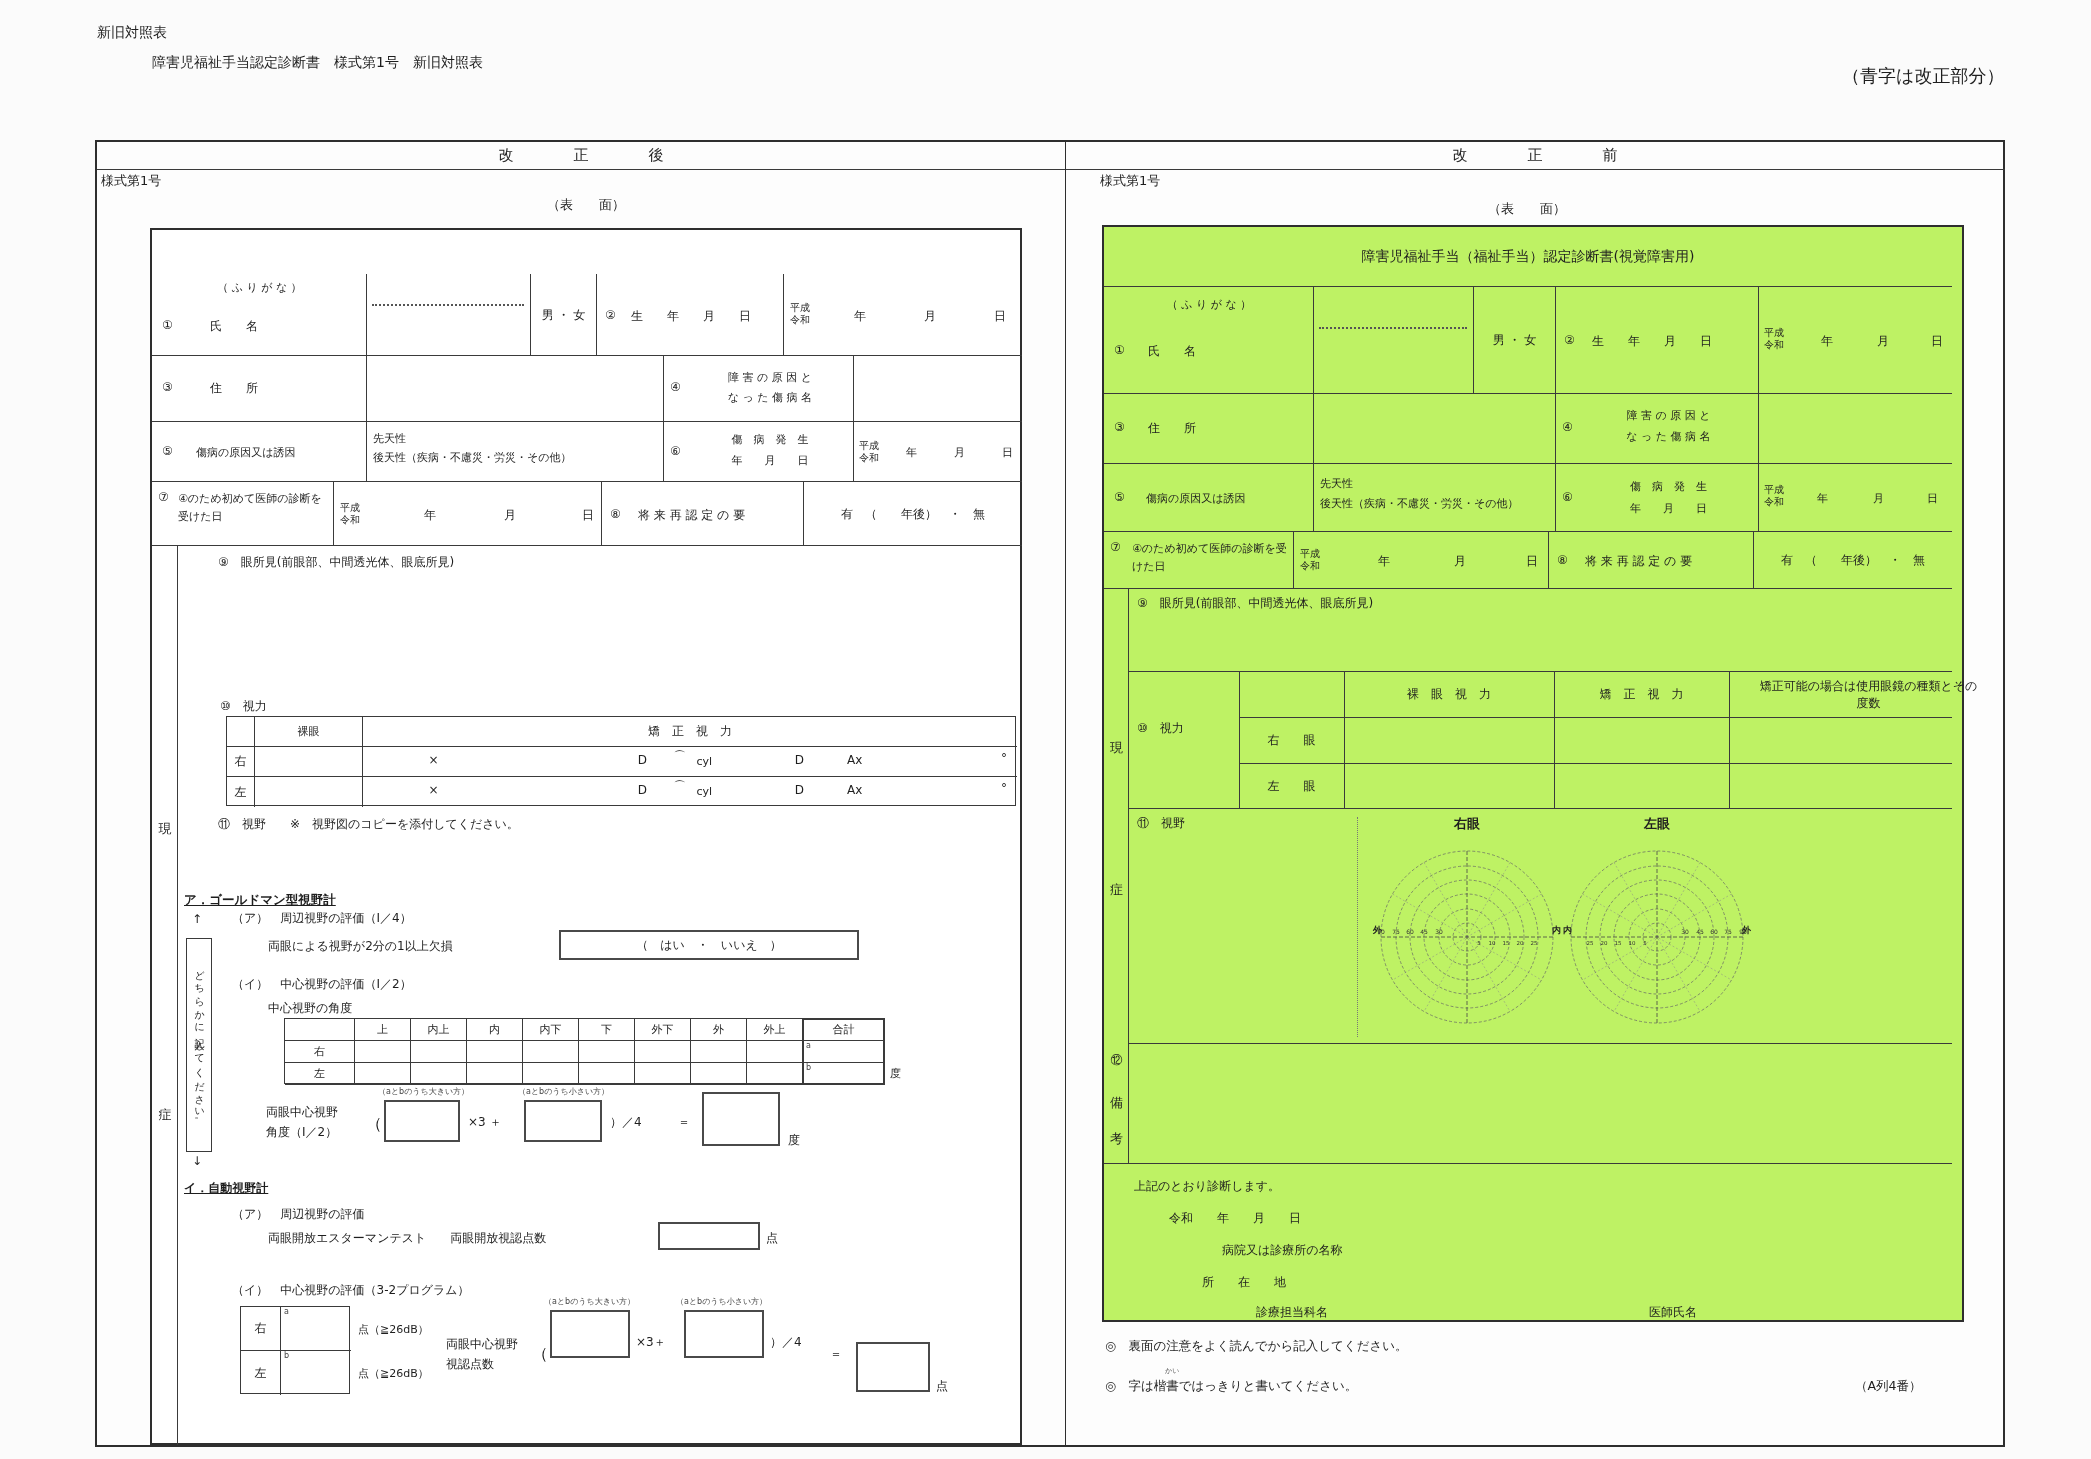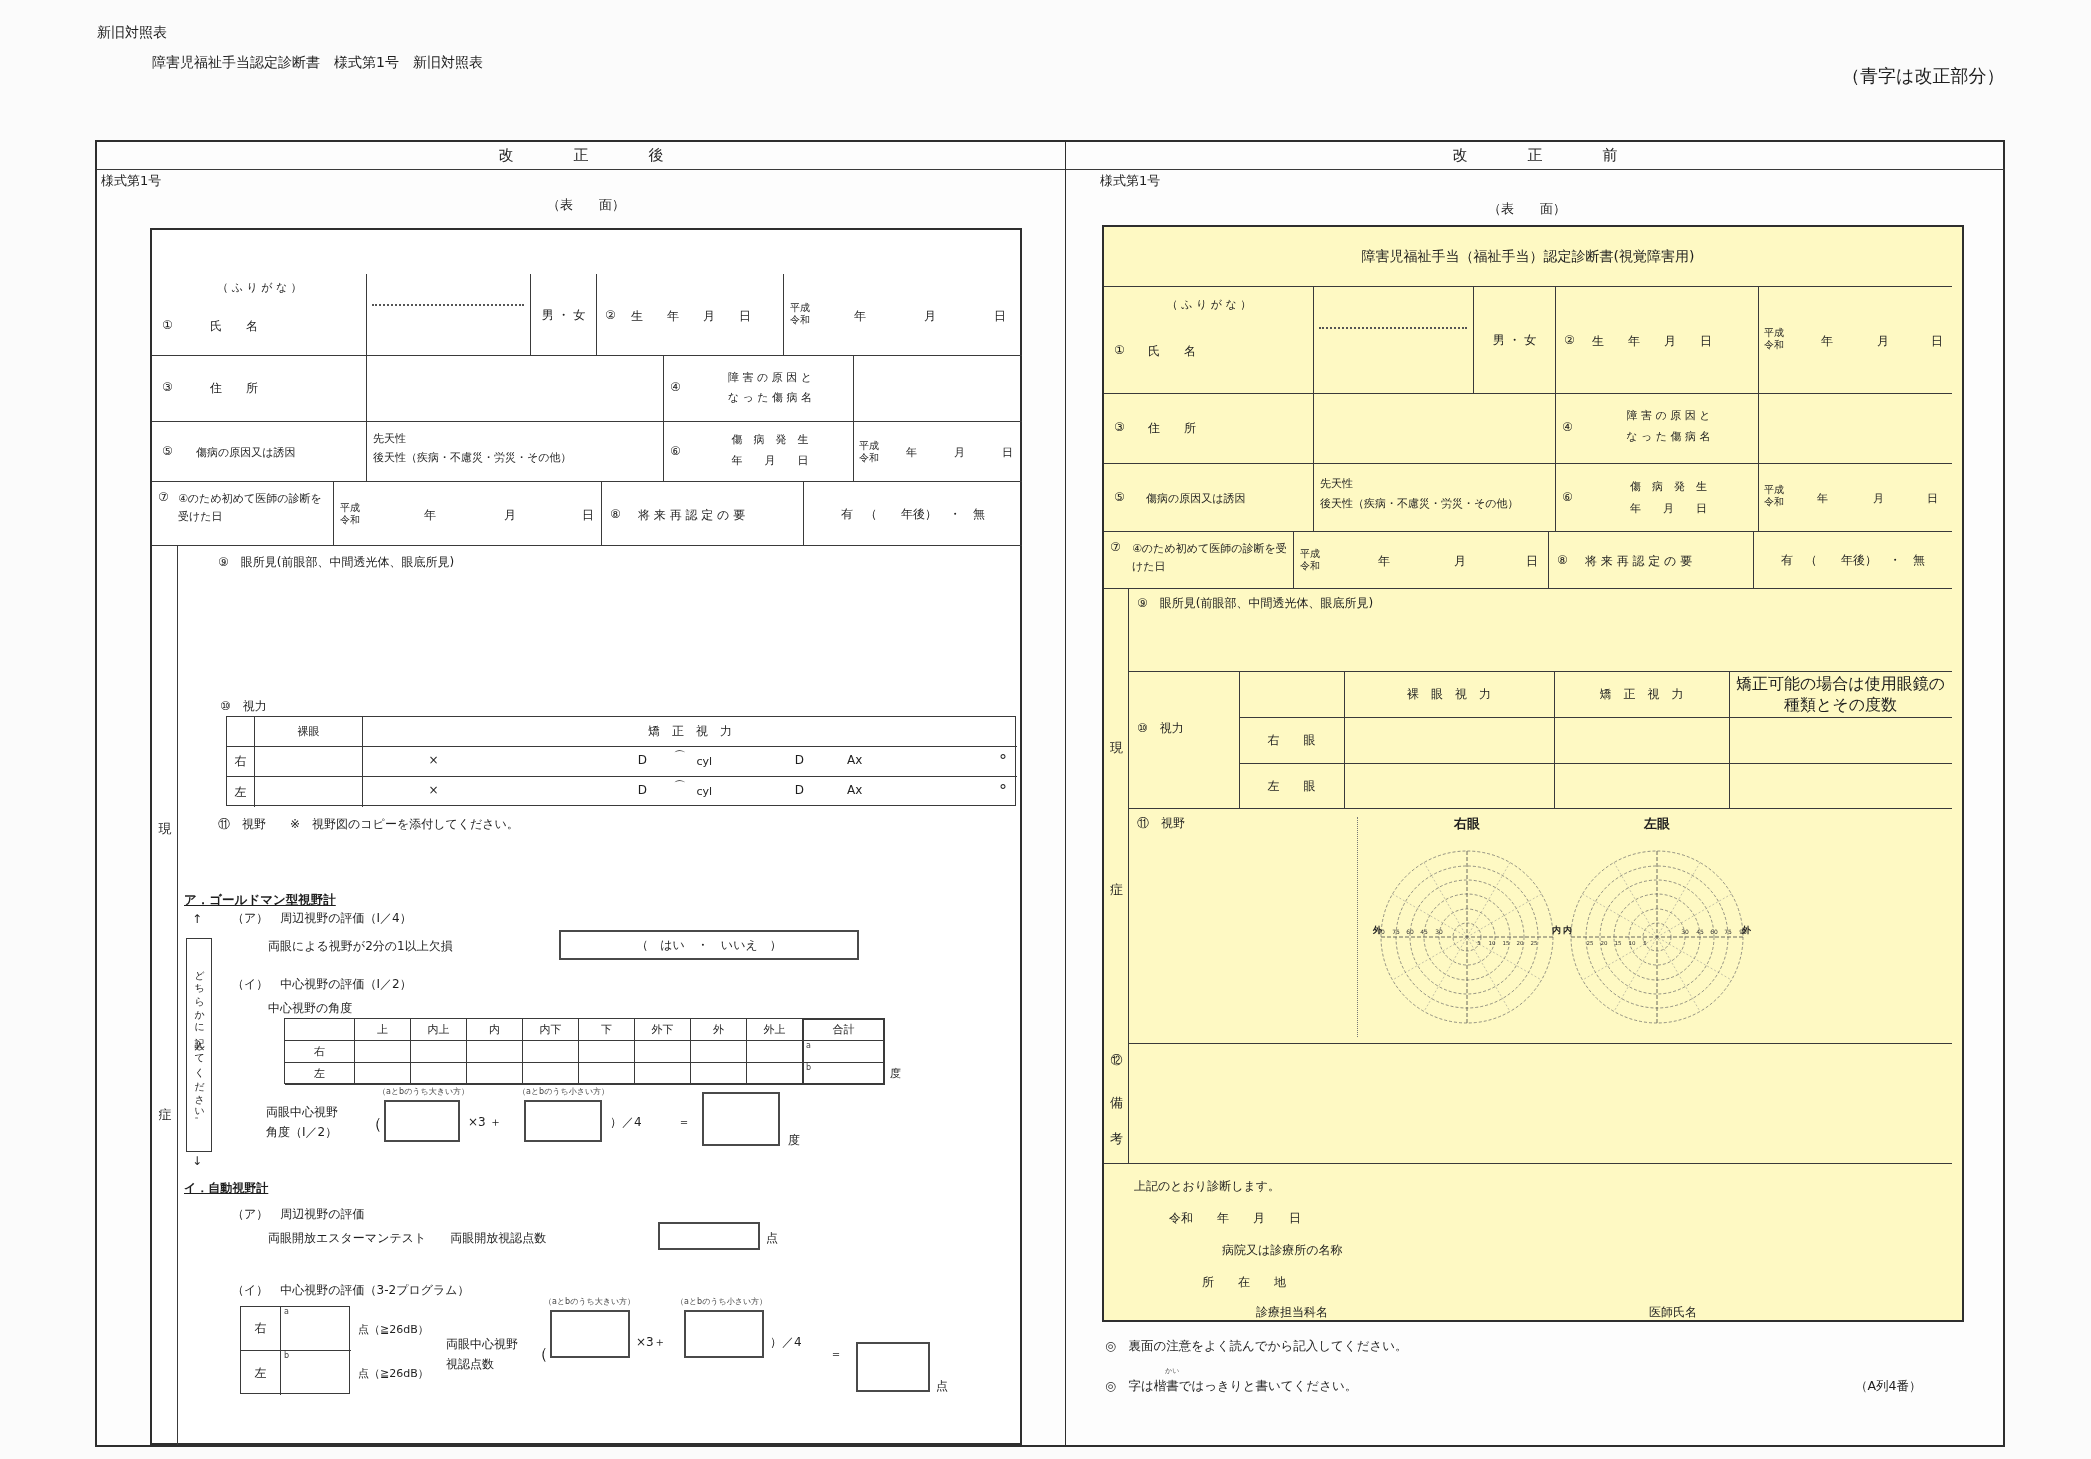--- a/index.html
+++ b/index.html
@@ -7,21 +7,21 @@
         font-family:"DejaVu Sans",sans-serif;color:#1e1e1e;font-size:12px;overflow:hidden;}
   .a{position:absolute;box-sizing:border-box;}
   .ct{display:flex;align-items:center;justify-content:center;text-align:center;}
   .pre{white-space:pre-line;}
   .br{border-right:1px solid #3a3a3a;}
   .bb{border-bottom:1px solid #3a3a3a;}
   .bx{border:1px solid #3a3a3a;}
   .bx2{border:2px solid #4a4a4a;background:#fff;}
   .u{text-decoration:underline;font-weight:600;}
   .sm{font-size:11px;}
-  .xs{font-size:16px;}
+  .xs{font-size:12px;margin-left:28px;}
   .tiny{font-size:8px;color:#444;}
   .era{font-size:10px;line-height:1.2;white-space:pre-line;}
   .vx{writing-mode:vertical-rl;letter-spacing:2px;}
   .dotl{border-top:2px dotted #555;}
   .angle{display:grid;grid-template-columns:70px repeat(8,56px) 82px;grid-auto-rows:22px;border:1px solid #3a3a3a;background:#fff;}
   .ac{border-right:1px solid #3a3a3a;border-bottom:1px solid #3a3a3a;display:flex;align-items:center;justify-content:center;position:relative;font-size:11px;}
   svg text{font-family:"DejaVu Sans",sans-serif;}
 </style>
 </head>
 <body>
@@ -263,21 +263,21 @@
           <div class="a bx2" style="left:678px;top:796px;width:74px;height:50px"></div>
           <div class="a" style="left:758px;top:832px">点</div>
         </div>
       </div>
     </div>
 
     <div class="a" style="left:968px;top:28px;width:942px;height:1279px">
       <div class="a" style="left:35px;top:2px;font-size:13px">様式第1号</div>
       <div class="a ct" style="left:37px;top:28px;width:850px;height:22px;font-size:13px">（表　　面）</div>
 
-      <div class="a" style="left:37px;top:55px;width:862px;height:1097px;border:2px solid #2e2e2e;background:#fef9c3">
+      <div class="a" style="left:37px;top:55px;width:862px;height:1097px;border:2px solid #2e2e2e;background:#bef264">
 
         <div class="a ct bb" style="left:0;top:0;width:848px;height:60px;font-size:14px">障害児福祉手当（福祉手当）認定診断書(視覚障害用)</div>
 
         <div class="a bb" style="left:0;top:60px;width:848px;height:107px">
           <div class="a br" style="left:0;top:0;width:210px;height:107px">
             <div class="a sm" style="left:0;top:10px;width:210px;text-align:center">（ ふ り が な ）</div>
             <div class="a" style="left:10px;top:56px">①</div>
             <div class="a" style="left:44px;top:56px;width:156px;display:flex;justify-content:space-between">氏　　名</div>
           </div>
           <div class="a br" style="left:210px;top:0;width:160px;height:107px">

